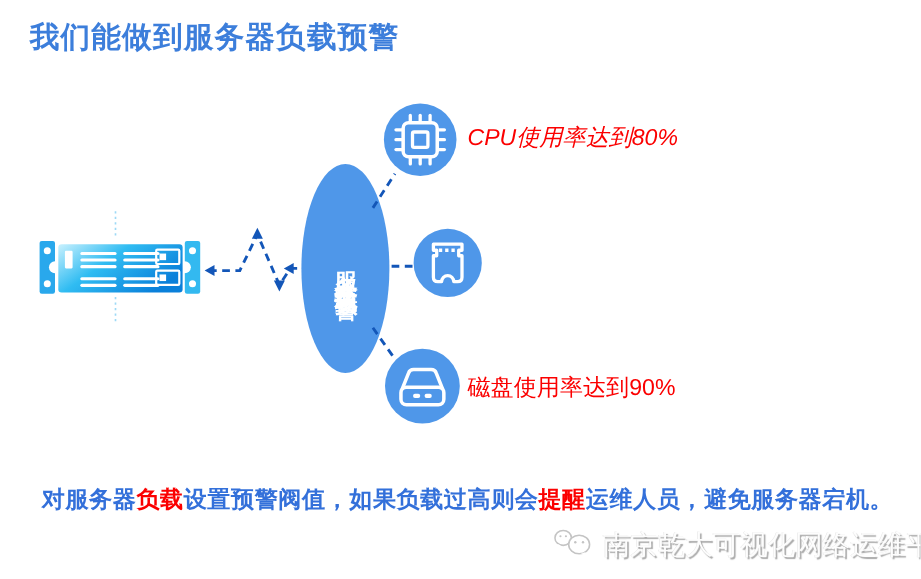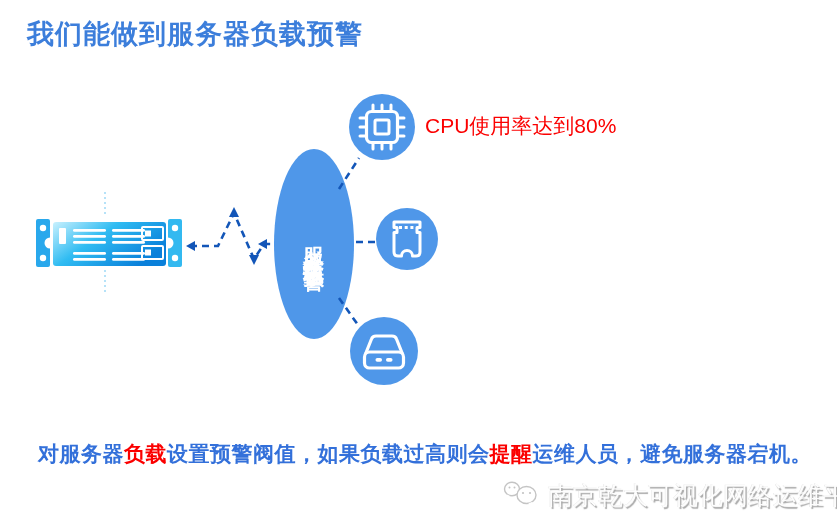--- a/index.html
+++ b/index.html
@@ -14,21 +14,21 @@
   .diagram-svg{position:absolute;left:0;top:0;}
   .hub-label{
     position:absolute;left:292px;top:150px;width:44px;height:188px;
     display:flex;align-items:center;justify-content:center;
     writing-mode:vertical-rl;text-orientation:upright;
     color:#ffffff;font-size:21px;font-weight:bold;letter-spacing:4px;line-height:1;
   }
   .alert-label{
     position:absolute;font-size:21px;color:#FB0000;white-space:nowrap;line-height:25px;
   }
-  .alert-label.cpu{left:425px;top:113px;}
+  .alert-label.cpu{left:425px;top:113px;font-style:italic;}
   .alert-label.mem{left:452px;top:229px;}
   .alert-label.disk{left:425px;top:340px;}
   .footer{
     position:absolute;left:38px;top:440px;font-size:21px;font-weight:bold;
     white-space:nowrap;letter-spacing:0.5px;
   }
   .footer .seg-blue{color:#3370DA;}
   .footer .seg-red{color:#FB0000;}
   .watermark{
     position:absolute;left:502px;top:478px;height:34px;
@@ -144,20 +144,21 @@
         <rect x="-19.5" y="1" width="39" height="16" rx="5" fill="none" stroke="#ffffff" stroke-width="3.2"></rect>
         <rect x="-8.5" y="7" width="6.5" height="3.8" rx="1.8" fill="#ffffff"></rect>
         <rect x="2" y="7" width="6.5" height="3.8" rx="1.8" fill="#ffffff"></rect>
       </g>
     </g>
   </svg>
 
   <div class="hub-label">服务器负载预警</div>
 
   <div class="alert-label cpu">CPU使用率达到80%</div>
+  <div class="alert-label disk">磁盘使用率达到90%</div>
 
   <div class="footer">
     <span class="seg-blue">对服务器</span><span class="seg-red">负载</span><span class="seg-blue">设置预警阀值，如果负载过高则会</span><span class="seg-red">提醒</span><span class="seg-blue">运维人员，避免服务器宕机。</span>
   </div>
 
   <div class="watermark">
     <svg width="38" height="30" viewBox="0 0 38 30">
       <g stroke="#c4c4c4" stroke-width="1.4" fill="#ffffff">
         <ellipse cx="10" cy="9" rx="7.5" ry="6.8"></ellipse>
         <path d="M 5,14.5 L 3,18 L 8,16 Z" stroke="none" fill="#ffffff"></path>

